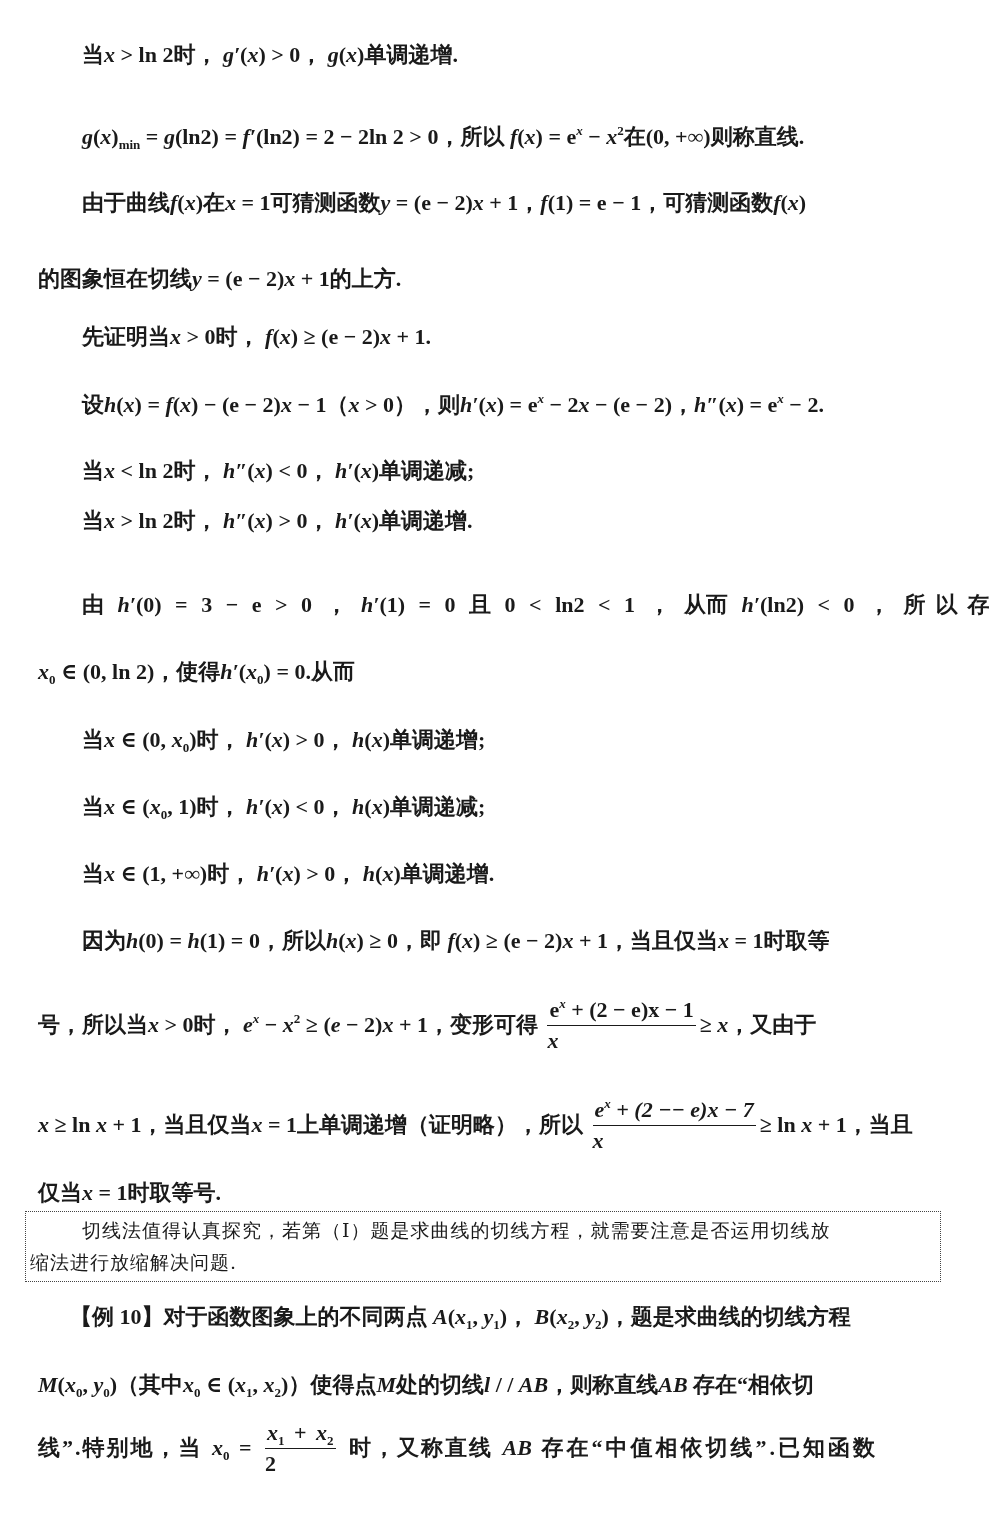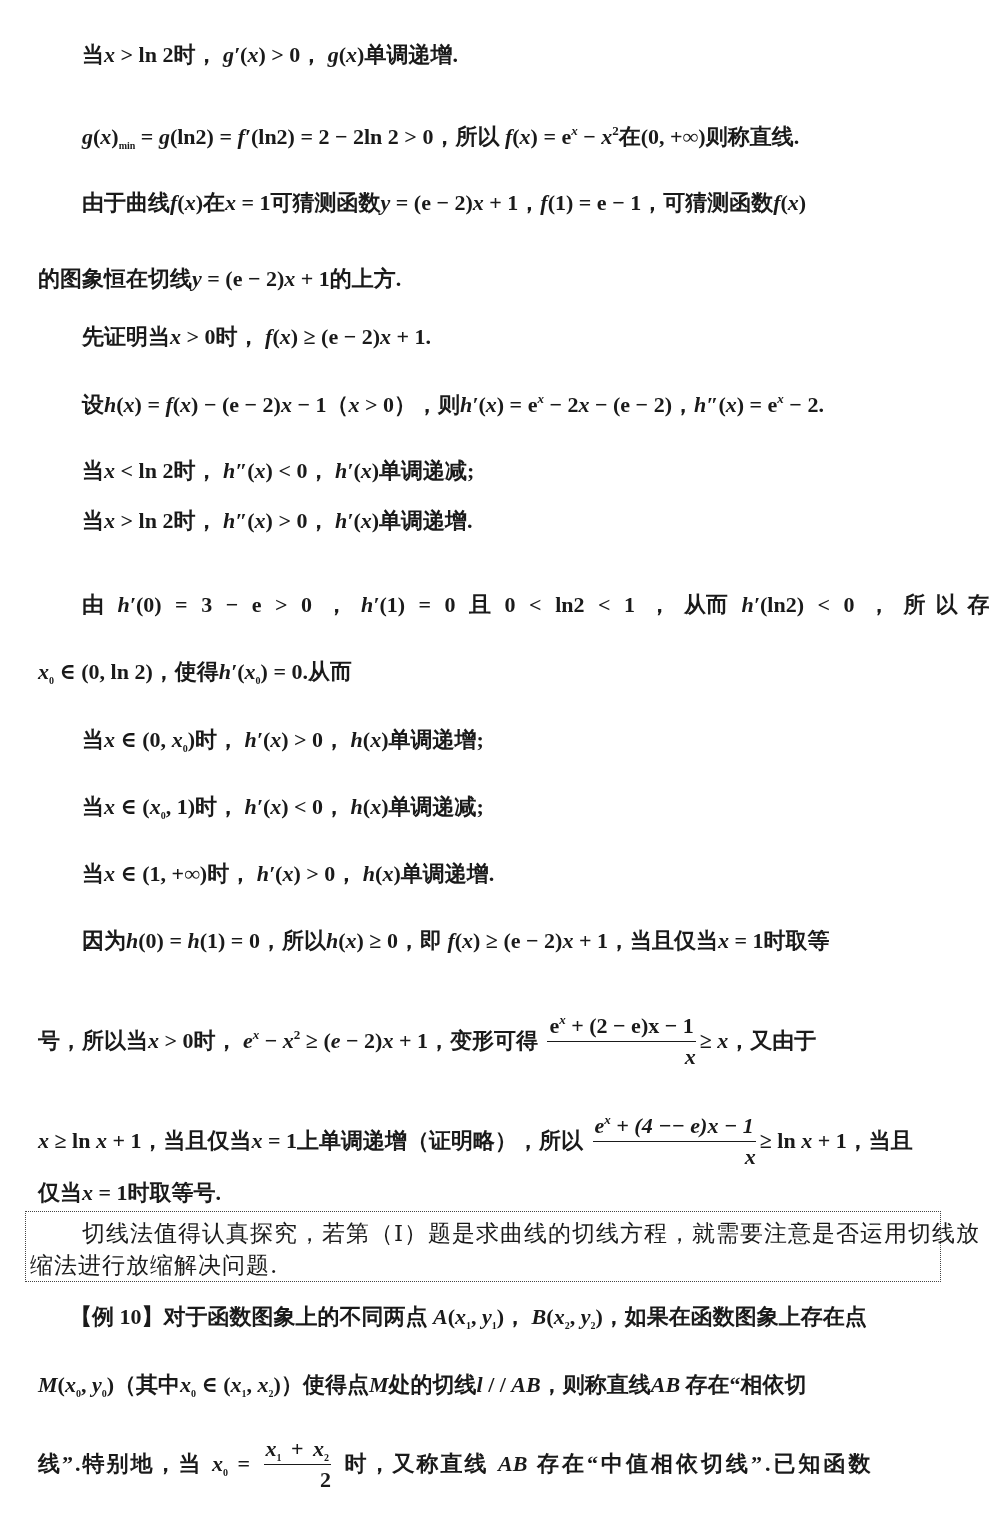--- a/index.html
+++ b/index.html
@@ -6,29 +6,29 @@
   body {
     width: 996px; height: 1514px; position: relative; overflow: hidden;
     font-family: "Liberation Serif", "DejaVu Serif", serif;
     color: #1a1a1a;
     font-size: 22px;
   }
   .line { position: absolute; left: 0; white-space: nowrap; line-height: 30px; font-weight: bold; }
   .ind { left: 82px; }
   .noind { left: 38px; }
   .m { font-style: italic; }
-  sub { font-size: 10px; vertical-align: -5px; line-height: 0; }
+  sub { font-size: 13px; vertical-align: -5px; line-height: 0; }
   sup { font-size: 13px; vertical-align: 9px; line-height: 0; }
-  .frac { display: inline-block; vertical-align: middle; text-align: right; margin: 16px 4px; }
+  .frac { display: inline-block; vertical-align: middle; text-align: left; margin: 0 4px; }
   .frac .num { display: block; padding: 0 2px 2px; border-bottom: 1.5px solid #1a1a1a; line-height: 26px; }
   .frac .den { display: block; line-height: 30px; }
   .note-box {
     position: absolute; left: 25px; top: 1211px; width: 916px; height: 71px;
     border: 1.5px dotted #444; box-sizing: border-box;
-    font-family: "DejaVu Serif", serif; font-size: 23px; letter-spacing: 1px;
+    font-family: "DejaVu Serif", serif; font-size: 19px; letter-spacing: 1px;
   }
   .note-box .p1 { position: absolute; left: 56px; top: 6px; white-space: nowrap; }
   .note-box .p2 { position: absolute; left: 4px; top: 38px; white-space: nowrap; }
 </style>
 </head>
 <body>
 
 <div class="line ind" style="top:40px">
   <span>当</span><span class="m">x</span> &gt; ln 2<span>时</span><span>，</span>
   <span class="m">g′</span>(<span class="m">x</span>) &gt; 0<span>，</span>
@@ -108,38 +108,38 @@
   <span class="m">e<sup>x</sup></span> − <span class="m">x</span><sup>2</sup> ≥ (<span class="m">e</span> − 2)<span class="m">x</span> + 1<span>，</span><span>变形可得</span>
   <span class="frac">
     <span class="num">e<sup class="m">x</sup> <span>+ (2 − e)x − 1</span></span>
     <span class="den m">x</span>
   </span>≥ <span class="m">x</span><span>，</span><span>又由于</span>
 </div>
 
 <div class="line noind" style="top:1097px">
   <span class="m">x</span> ≥ ln <span class="m">x</span> + 1<span>，</span><span>当且仅当</span><span class="m">x</span> = 1<span>上单调递增（证明略），所以</span>
   <span class="frac">
-    <span class="num"><span class="m">e<sup>x</sup></span> <span class="m">+ (4 −− e)x − 1</span></span>
+    <span class="num"><span class="m">e<sup>x</sup></span> <span class="m">+ (2 −− e)x − 7</span></span>
     <span class="den m">x</span>
   </span>≥ ln <span class="m">x</span> + 1<span>，</span><span>当且</span>
 </div>
 
 <div class="line noind" style="top:1178px">
   <span>仅当</span><span class="m">x</span> = 1<span>时取等号.</span>
 </div>
 
 <div class="note-box">
   <div class="p1">切线法值得认真探究，若第（I）题是求曲线的切线方程，就需要注意是否运用切线放</div>
   <div class="p2">缩法进行放缩解决问题.</div>
 </div>
 
 <div class="line" style="left:70px; top:1302px">
   <span>【例 10】</span><span>对于函数图象上的不同两点</span>
   <span class="m">A</span>(<span class="m">x</span><sub>1</sub>, <span class="m">y</span><sub>1</sub>)<span>，</span>
-  <span class="m">B</span>(<span class="m">x</span><sub>2</sub>, <span class="m">y</span><sub>2</sub>)<span>，如果在函数图象上存在点</span>
+  <span class="m">B</span>(<span class="m">x</span><sub>2</sub>, <span class="m">y</span><sub>2</sub>)<span>，题是求曲线的切线方程</span>
 </div>
 
 <div class="line noind" style="top:1370px">
   <span class="m">M</span>(<span class="m">x</span><sub>0</sub>, <span class="m">y</span><sub>0</sub>)<span>（其中</span><span class="m">x</span><sub>0</sub> ∈ (<span class="m">x</span><sub>1</sub>, <span class="m">x</span><sub>2</sub>)<span>）使得点</span><span class="m">M</span><span>处的切线</span><span class="m">l</span> / / <span class="m">AB</span><span>，则称直线</span><span class="m">AB</span> <span>存在“相依切</span>
 </div>
 
 <div class="line noind" style="top:1420px; word-spacing:4px">
   <span style="letter-spacing:2px">线”.特别地，当</span>
   <span class="m">x</span><sub>0</sub> =
   <span class="frac">

